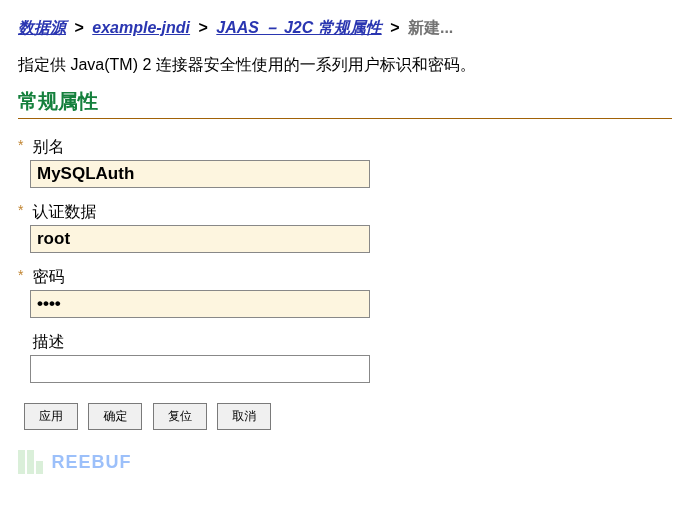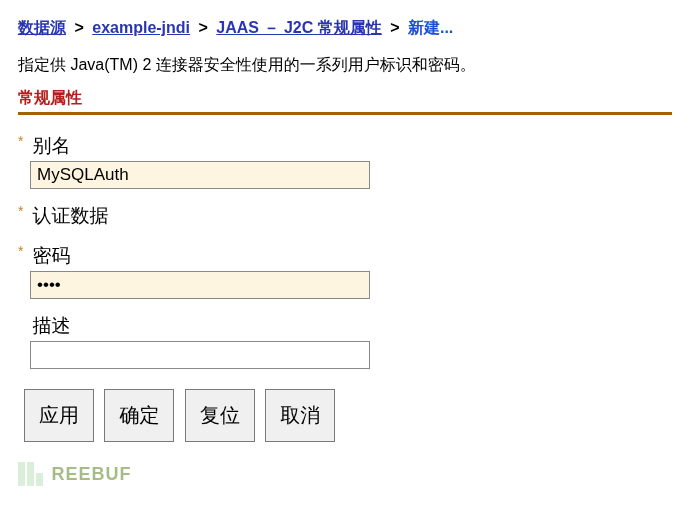--- a/index.html
+++ b/index.html
@@ -13,96 +13,98 @@
       width: 690px;
     }
     .breadcrumb {
       font-weight: bold;
       margin-bottom: 10px;
       font-size: 16px;
     }
     .breadcrumb a {
       color: #2a36b1;
       text-decoration: underline;
+      font-style: italic;
     }
     .breadcrumb .sep {
       color: #000;
       margin: 0 4px;
     }
     .breadcrumb .current {
-      color: #1d4ed8;
+      color: #737373;
     }
     .description {
       margin: 16px 0 12px 0;
       font-size: 16px;
     }
     .section-title {
-      color: #b91c1c;
+      color: #15803d;
       font-weight: bold;
-      font-size: 16px;
+      font-size: 20px;
       padding-bottom: 3px;
-      border-bottom: 3px solid #a16207;
+      border-bottom: 1px solid #a16207;
       margin-bottom: 18px;
     }
     .form-group {
       margin-bottom: 14px;
     }
     .req-star {
       color: #c0832f;
       font-size: 14px;
       display: inline-block;
       width: 10px;
       vertical-align: top;
     }
     .field-label {
       display: inline-block;
-      font-size: 19px;
+      font-size: 16px;
     }
     .field-input-wrap {
       margin-left: 12px;
       margin-top: 2px;
     }
     input[type="text"], input[type="password"] {
       width: 340px;
       height: 28px;
       padding: 2px 6px;
       font-size: 17px;
       font-family: Verdana, "Microsoft YaHei", sans-serif;
       border: 1px solid #888;
       background: #fdf5df;
       outline: none;
+      font-weight: bold;
     }
     input.plain {
       background: #fff;
     }
     .button-row {
       margin-top: 20px;
       margin-left: 6px;
     }
     .btn {
       display: inline-block;
-      padding: 12px 14px;
-      font-size: 20px;
+      padding: 4px 14px;
+      font-size: 12px;
       font-family: inherit;
       border: 1px solid #7a7a7a;
       background: #f0f0f0;
       cursor: pointer;
       margin-right: 6px;
     }
     .watermark {
       position: relative;
       margin-top: 20px;
       height: 30px;
       opacity: 0.5;
     }
     .wm-bar { display:inline-block; background:#b7e0b5; vertical-align:bottom; margin-right:2px; }
     .wm-b1 { width:7px; height:24px; }
     .wm-b2 { width:7px; height:24px; }
     .wm-b3 { width:7px; height:13px; }
-    .wm-text { font: 700 18px/24px Arial, sans-serif; color:#4d7c0f; letter-spacing:1px; vertical-align:bottom; margin-left:2px;}
+    .wm-text { font: 700 18px/24px Arial, sans-serif; color:#3b82f6; letter-spacing:1px; vertical-align:bottom; margin-left:2px;}
   </style>
 </head>
 <body>
 
 <div class="breadcrumb">
   <a href="#">数据源</a>
   <span class="sep">&gt;</span>
   <a href="#">example-jndi</a>
   <span class="sep">&gt;</span>
   <a href="#">JAAS － J2C 常规属性</a>
@@ -118,20 +120,23 @@
   <span class="req-star">*</span>
   <span class="field-label">别名</span>
   <div class="field-input-wrap">
     <input type="text" value="MySQLAuth" style="">
   </div>
 </div>
 
 <div class="form-group">
   <span class="req-star">*</span>
   <span class="field-label">认证数据</span>
+  <div class="field-input-wrap">
+    <input type="text" value="root" style="">
+  </div>
 </div>
 
 <div class="form-group">
   <span class="req-star">*</span>
   <span class="field-label">密码</span>
   <div class="field-input-wrap">
     <input type="password" value="0000" style="">
   </div>
 </div>
 

